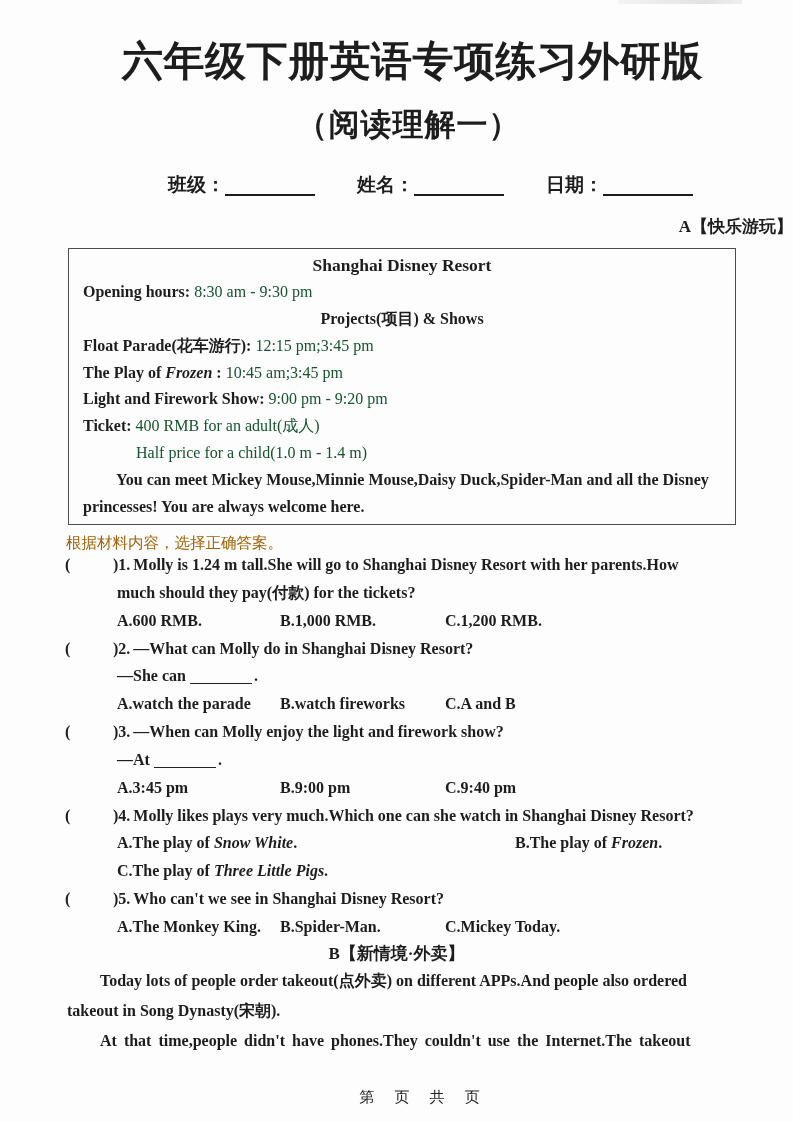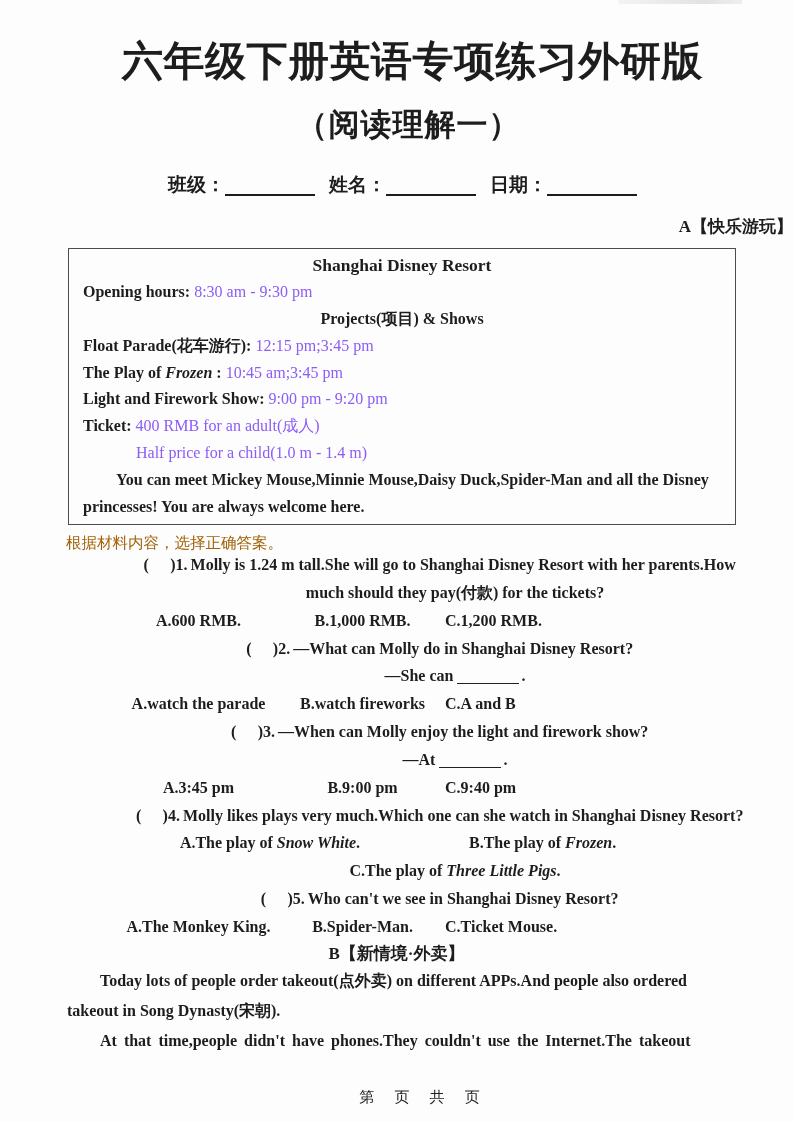--- a/index.html
+++ b/index.html
@@ -10,53 +10,53 @@
         background:linear-gradient(90deg,#f4f4f4,#e2e2e2 70%,#efefef);}
 
   .doc-title{position:absolute;top:34px;left:16px;width:100%;text-align:center;
         font-family:"Liberation Sans",sans-serif;font-weight:900;font-size:41px;
         letter-spacing:0.5px;white-space:nowrap;}
   .doc-subtitle{position:absolute;top:104px;left:12px;width:100%;text-align:center;
         font-family:"Liberation Sans",sans-serif;font-weight:900;font-size:31px;
         letter-spacing:1px;white-space:nowrap;}
 
   .fields{position:absolute;top:172px;left:168px;display:flex;
-        font-family:"Liberation Sans",sans-serif;font-weight:700;font-size:19px;white-space:nowrap;}
+        font-family:"Liberation Sans",sans-serif;font-weight:700;font-size:19px;white-space:nowrap;gap:28px;}
   .field{margin-right:14px;display:flex;align-items:flex-end;}
   .blank-long{display:inline-block;width:90px;border-bottom:2px solid #1c1c1c;margin-bottom:2px;}
 
   .section-heading{position:absolute;left:0;width:100%;text-align:center;
         font-weight:700;font-size:17px;white-space:nowrap;}
   .sec-a{top:215px;text-align:right;}
   .sec-b{top:942px;}
 
   .info-box{position:absolute;top:248px;left:68px;width:668px;height:277px;box-sizing:border-box;
         border:1.5px solid #4c4c4c;padding:3px 14px 0 14px;font-size:16px;background:transparent;}
   .bxln{height:26.9px;line-height:26.9px;white-space:nowrap;}
   .bxcenter{text-align:center;}
   .bxtitle{font-weight:700;font-size:17.5px;}
   .lbl{font-weight:700;}
-  .val{font-weight:400;color:#8b5cf6;}
+  .val{font-weight:400;color:#14532d;}
   .half-line{padding-left:53px;}
   .note{font-weight:700;}
   .note-indent{text-indent:33px;}
 
   .instruction{position:absolute;top:533px;left:66px;font-family:"Liberation Sans",sans-serif;
         font-weight:400;font-size:15.5px;color:#a16207;white-space:nowrap;}
 
-  .questions{position:absolute;top:551px;left:0;width:793px;font-size:16px;font-weight:700;text-align:center;}
+  .questions{position:absolute;top:551px;left:0;width:793px;font-size:16px;font-weight:700;}
   .ln{height:27.85px;line-height:27.85px;white-space:nowrap;}
   .q1st{padding-left:65px;}
   .popen{display:inline-block;width:48px;}
   .pnum{margin-right:3px;}
   .qcont{padding-left:117px;}
   .opt3{padding-left:117px;display:flex;}
   .opt3 .oa{width:163px;}
   .opt3 .ob{width:165px;}
-  .opt2{padding-left:71px;display:flex;}
+  .opt2{padding-left:117px;display:flex;}
   .oa-wide{width:398px;}
   .ital{font-style:italic;}
   .blank-short{display:inline-block;width:62px;border-bottom:1.5px solid #222;margin:0 2px -3px 4px;}
 
   .body-paras{position:absolute;top:966px;left:67px;width:680px;font-size:16px;font-weight:700;}
   .bln{height:30px;line-height:30px;white-space:nowrap;}
   .indent{padding-left:33px;}
   .spread{word-spacing:3px;}
 
   .page-footer{position:absolute;top:1088px;left:0;width:100%;text-align:center;
@@ -168,21 +168,21 @@
     <div class="ln qcont">
       <span>C.The play of </span><span class="ital">Three Little Pigs</span><span>.</span>
     </div>
 
     <div class="ln q1st">
       <span class="popen">(</span><span class="pnum">)5.</span><span>Who can't we see in Shanghai Disney Resort?</span>
     </div>
     <div class="ln opt3">
       <span class="oa">A.The Monkey King.</span>
       <span class="ob">B.Spider-Man.</span>
-      <span class="oc">C.Ticket Mouse.</span>
+      <span class="oc">C.Mickey Today.</span>
     </div>
 
   </div>
 
   <div class="section-heading sec-b">B【新情境·外卖】</div>
 
   <div class="body-paras">
     <div class="bln indent">Today lots of people order takeout(点外卖) on different APPs.And people also ordered</div>
     <div class="bln">takeout in Song Dynasty(宋朝).</div>
     <div class="bln indent spread">At that time,people didn't have phones.They couldn't use the Internet.The takeout</div>

